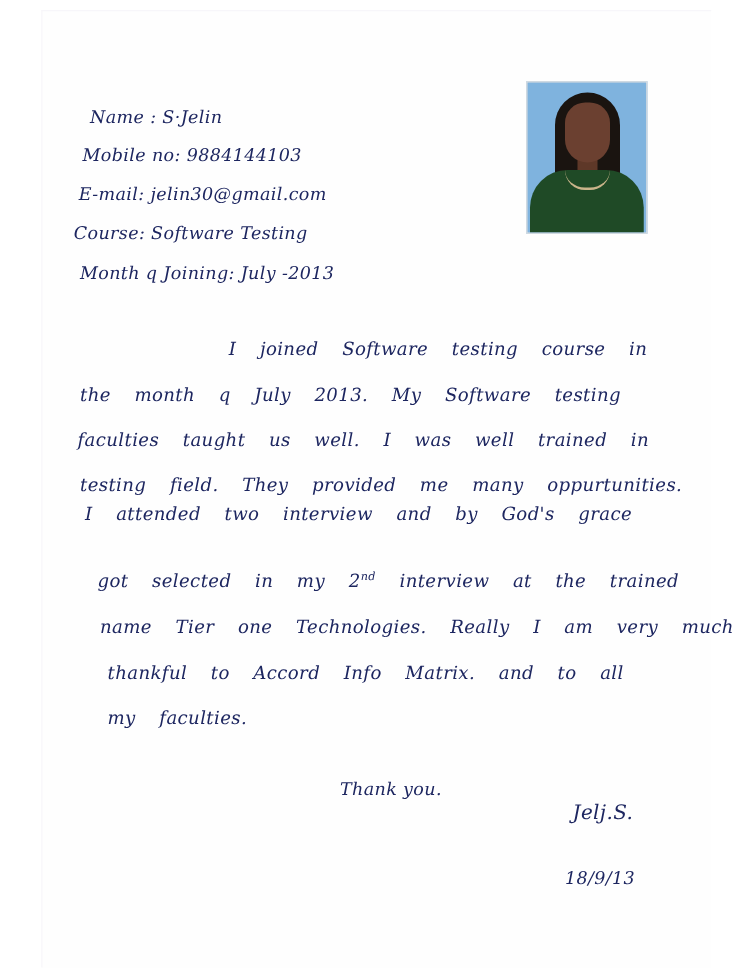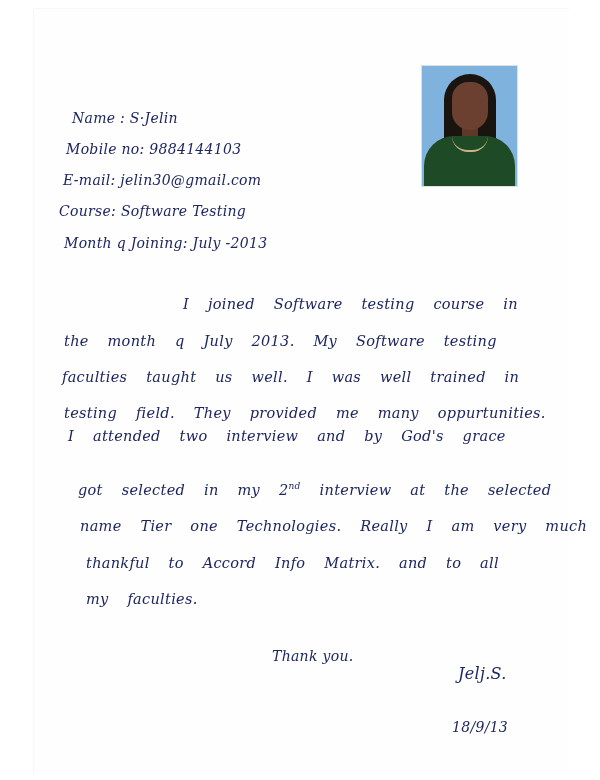--- a/index.html
+++ b/index.html
@@ -7,21 +7,21 @@
       width: 600px; height: 780px; background: #ffffff;
       position: relative; overflow: hidden;
       font-family: "DejaVu Serif", serif;
     }
     .paper {
       position: absolute; left: 33px; top: 8px; width: 535px; height: 765px;
       background: #fefefe; border-left: 1px solid #f7f6fa; border-top: 1px solid #f7f6fa;
     }
     .ink {
       color: #1d2660; font-style: italic; font-family: "DejaVu Serif", serif;
-      position: absolute; white-space: nowrap; letter-spacing: 0.3px; margin-top: 24px;
+      position: absolute; white-space: nowrap; letter-spacing: 0.3px;
     }
     .hdr { font-size: 14px; }
     .body-line { font-size: 14.5px; word-spacing: 14px; }
     .sup { font-size: 9px; vertical-align: super; }
     .photo {
       position: absolute; left: 421px; top: 65px; width: 95px; height: 120px;
       background: #7fb3de; border: 1px solid #e0e0e0; overflow: hidden;
     }
     .photo .hair {
       position: absolute; left: 22px; top: 8px; width: 52px; height: 82px;
@@ -64,21 +64,21 @@
 </div>
 
 <div class="ink body-line" style="left:183px; top:272px;">I joined Software testing course in</div>
 <div class="ink body-line" style="left:64px; top:309px;">the month q July 2013. My Software testing</div>
 <div class="ink body-line" style="left:62px; top:345px;text-align:center;">faculties taught us well. I was well trained in</div>
 <div class="ink body-line" style="left:64px; top:381px;">testing field. They provided me many oppurtunities.</div>
 <div class="ink body-line" style="left:68px; top:404px;">I attended two interview and by God's grace</div>
 <div class="ink body-line" style="left:78px; top:457px;">
   <span>got selected in my</span>
   <span>2</span><span class="sup">nd</span>
-  <span>interview at the selected</span>
+  <span>interview at the trained</span>
 </div>
 <div class="ink body-line" style="left:80px; top:494px;">name Tier one Technologies. Really I am very much</div>
 <div class="ink body-line" style="left:86px; top:531px;">thankful to Accord Info Matrix. and to all</div>
 <div class="ink body-line" style="left:86px; top:567px;">my faculties.</div>
 
 <div class="ink hdr" style="left:272px; top:624px;">Thank you.</div>
 <div class="ink sig" style="left:458px; top:640px;">Jelj.S.</div>
 <div class="ink hdr" style="left:452px; top:695px;">18/9/13</div>
 
 </body></html>

